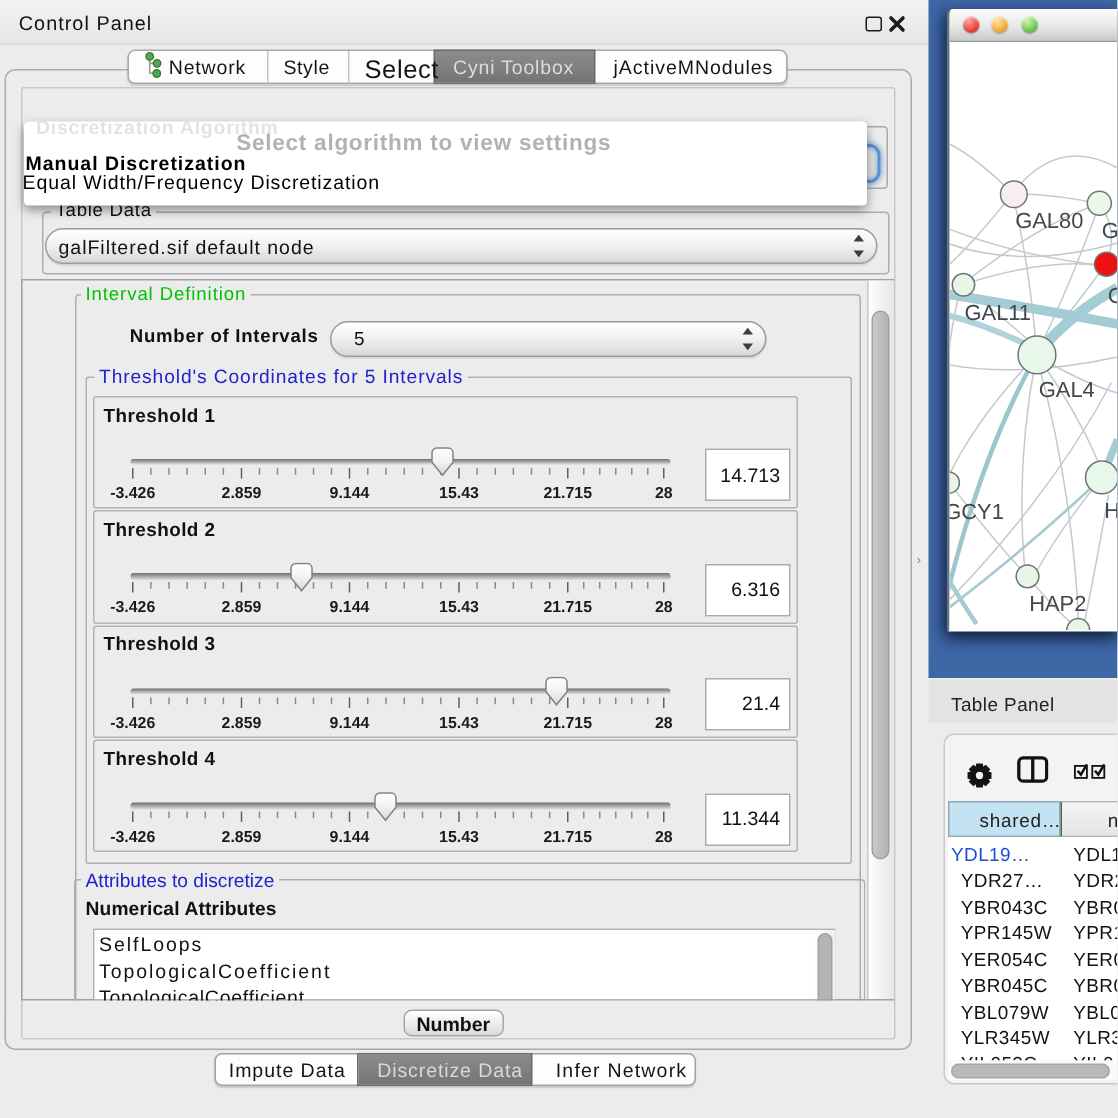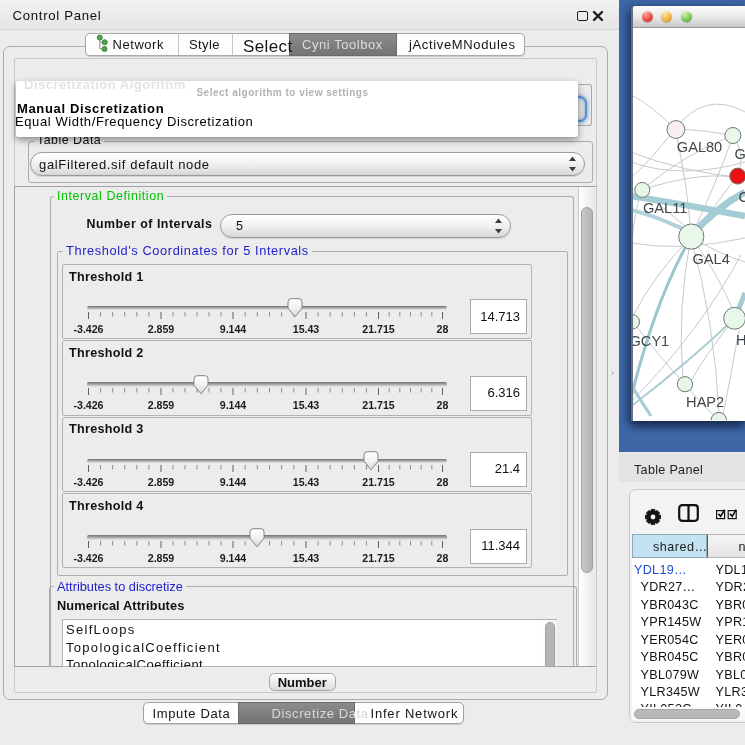--- a/index.html
+++ b/index.html
@@ -308,26 +308,26 @@
 <div class="abs" style="left:544.8px;top:622px;width:10.5px;height:44.5px;background:#b5b5b5;border:1px solid #a2a2a2;border-radius:5px 5px 0 0;"></div>
 <div class="abs" style="left:66px;top:622px;font-size:13px;letter-spacing:1.3px;color:#111;">SelfLoops</div>
 <div class="abs" style="left:66px;top:639.5px;font-size:13px;letter-spacing:1.3px;color:#111;">TopologicalCoefficient</div>
 <div class="abs" style="left:66px;top:657px;font-size:13px;letter-spacing:0.5px;color:#111;height:9.5px;overflow:hidden;">TopologicalCoefficient</div>
 
 <div class="abs bold" style="left:268.5px;top:672.5px;width:67.5px;height:18.5px;background:linear-gradient(#ffffff,#ededed 50%,#dadada);border:1px solid #a5a5a5;border-radius:5.5px;text-align:center;font-size:13px;color:#111;line-height:17px;">Number</div>
 
 <div class="abs" style="left:143.3px;top:701.5px;width:321.2px;height:22.5px;background:#fdfdfd;border:1px solid #a2a2a2;border-radius:5px;box-shadow:0 1px 1px rgba(0,0,0,0.15);"></div>
 <div class="abs" style="left:238px;top:701.5px;width:116.6px;height:22.5px;background:linear-gradient(#8c8c8c,#747474);border:1px solid #6a6a6a;"></div>
 <div class="abs" style="left:152.5px;top:705.5px;font-size:13px;letter-spacing:0.65px;color:#151515;">Impute Data</div>
-<div class="abs" style="left:251.5px;top:705.5px;font-size:13px;letter-spacing:0.6px;color:#d9d9d9;margin-left:20px;">Discretize Data</div>
+<div class="abs" style="left:251.5px;top:705.5px;font-size:13px;letter-spacing:0.6px;color:#d9d9d9;">Discretize Data</div>
 <div class="abs" style="left:370.5px;top:705.5px;font-size:13px;letter-spacing:0.8px;color:#151515;">Infer Network</div>
 
 <div class="abs" style="left:15.5px;top:81px;width:562px;height:55.5px;background:#ffffff;border-radius:3px;box-shadow:0 3px 7px rgba(0,0,0,0.42);"></div>
 <div class="abs bold" style="left:24px;top:76.5px;font-size:13px;letter-spacing:0.5px;color:#e1e4e6;">Discretization Algorithm</div>
-<div class="abs" style="left:15.5px;top:87px;width:534px;text-align:center;font-size:10px;font-weight:600;letter-spacing:0.5px;color:#b2b2b2;">Select algorithm to view settings</div>
+<div class="abs" style="left:15.5px;top:87px;width:534px;text-align:center;font-size:15px;font-weight:600;letter-spacing:0.5px;color:#b2b2b2;">Select algorithm to view settings</div>
 <div class="abs bold" style="left:17px;top:100.5px;font-size:13px;letter-spacing:0.65px;color:#000;">Manual Discretization</div>
 <div class="abs" style="left:15px;top:114px;font-size:13px;letter-spacing:0.6px;color:#000;">Equal Width/Frequency Discretization</div>
 
 <div class="abs" style="left:611px;top:368px;font-size:9px;color:#8a8a8a;">›</div>
 
 <div class="abs" style="left:619px;top:0;width:126px;height:452px;background:#3e67a6;"></div>
 
 <div id="netwin" class="abs" style="left:630.5px;top:5.5px;width:114.5px;height:415px;border-left:2px solid #66727e;border-radius:4px 0 0 0;box-shadow:0 5px 10px rgba(8,20,45,0.7), -3px 2px 8px rgba(8,20,45,0.35);background:#fff;overflow:hidden;">
   <div class="abs" style="left:0;top:0;width:112.5px;height:22px;background:linear-gradient(#fbfbfb,#e8e8e8 55%,#c9c9c9);border-bottom:1px solid #96989a;"></div>
   <div class="abs" style="left:9px;top:5.8px;width:11.2px;height:11.2px;border-radius:50%;background:radial-gradient(circle at 35% 28%, #ffa39c, #e8433a 62%, #bf2a22);box-shadow:inset 0 1px 1px rgba(255,255,255,0.6), 0 0.5px 1px rgba(0,0,0,0.4);"></div>

